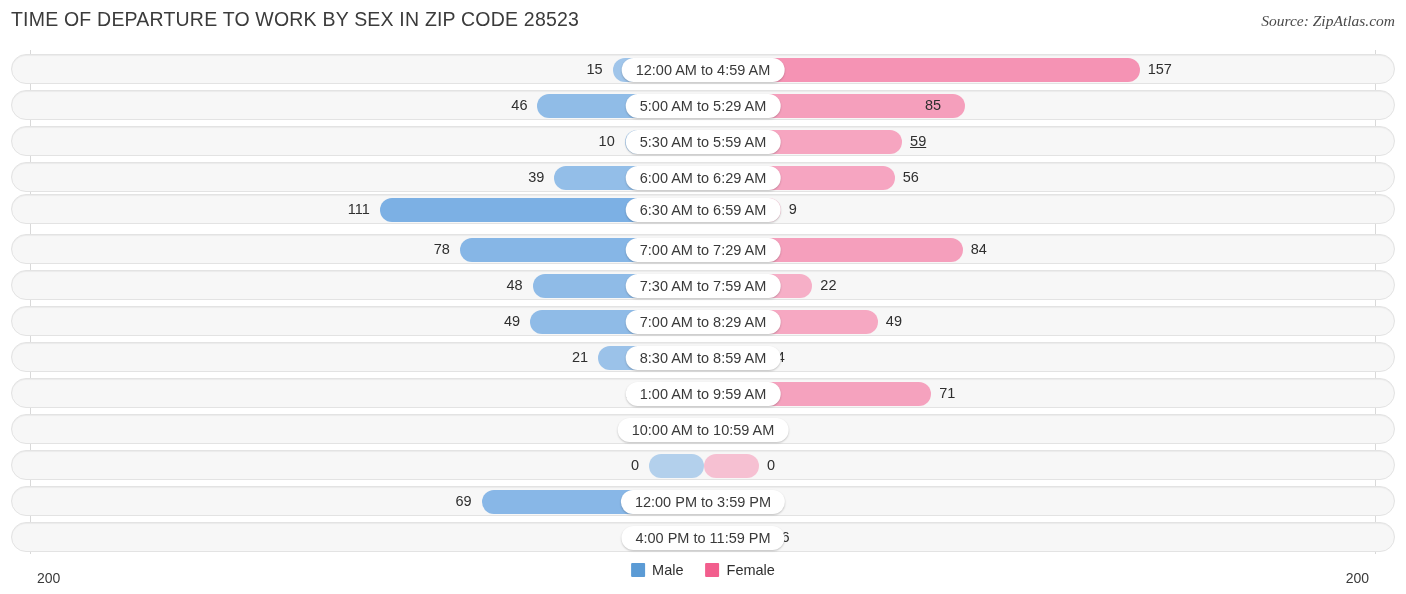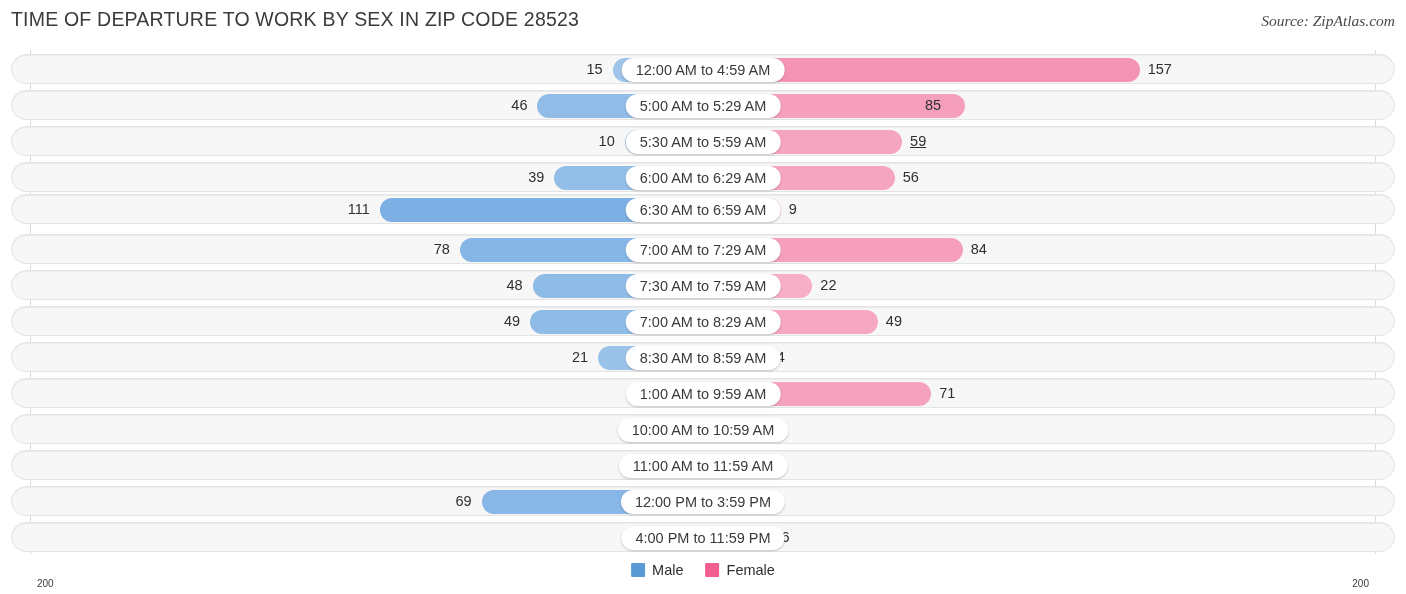--- a/index.html
+++ b/index.html
@@ -65,22 +65,22 @@
     box-shadow: 0 1px 2px rgba(0,0,0,.22);
     display: flex; align-items: center; justify-content: center;
     padding: 0 14px;
     font-size: 14.5px; color: #3a3a3a; white-space: nowrap;
     z-index: 5;
   }
 
   
   .footer { position: absolute; left: 0; top: 554px; width: 1406px; height: 40px; }
   .tick {
-    position: absolute; top: 24px;
-    font-size: 10px; color: #3a3a3a;
+    position: absolute; top: 16px;
+    font-size: 14px; color: #3a3a3a;
   }
   .tick-left  { left: 37px; }
   .tick-right { right: 37px; }
 
   .legend {
     position: absolute; left: 50%; transform: translateX(-50%);
     top: 8px; display: flex; align-items: center; gap: 22px;
   }
   .legend-item { display: flex; align-items: center; gap: 7px; }
   .swatch { width: 14px; height: 14px; border-radius: 1px; }
@@ -172,21 +172,20 @@
         <div class="bar bar-female" style="width: 57.425px; left: 692px; opacity: 0.586;"></div>
         <div class="val val-left" style="right: 755px;">0</div>
         <div class="val val-right" style="left: 757.425px;">1</div>
         <div class="center-pill">10:00 AM to 10:59 AM</div>
       </div>
       <div class="row" style="top: 400px;">
         <div class="bar bar-male" style="width: 55px; left: 637px; opacity: 0.55;"></div>
         <div class="bar bar-female" style="width: 55px; left: 692px; opacity: 0.55;"></div>
         <div class="val val-left" style="right: 755px;">0</div>
         <div class="val val-right" style="left: 755px;">0</div>
-        <div class="center-pill">11:00 AM to 11:59 AM</div>
       </div>
       <div class="row" style="top: 436px;">
         <div class="bar bar-male" style="width: 222.325px; left: 469.675px; opacity: 0.905;"></div>
         <div class="bar bar-female" style="width: 55px; left: 692px; opacity: 0.55;"></div>
         <div class="val val-left" style="right: 922.325px;">69</div>
         <div class="val val-right" style="left: 755px;">0</div>
         <div class="center-pill">12:00 PM to 3:59 PM</div>
       </div>
       <div class="row" style="top: 472px;">
         <div class="bar bar-male" style="width: 57.425px; left: 634.575px; opacity: 0.593;"></div>

